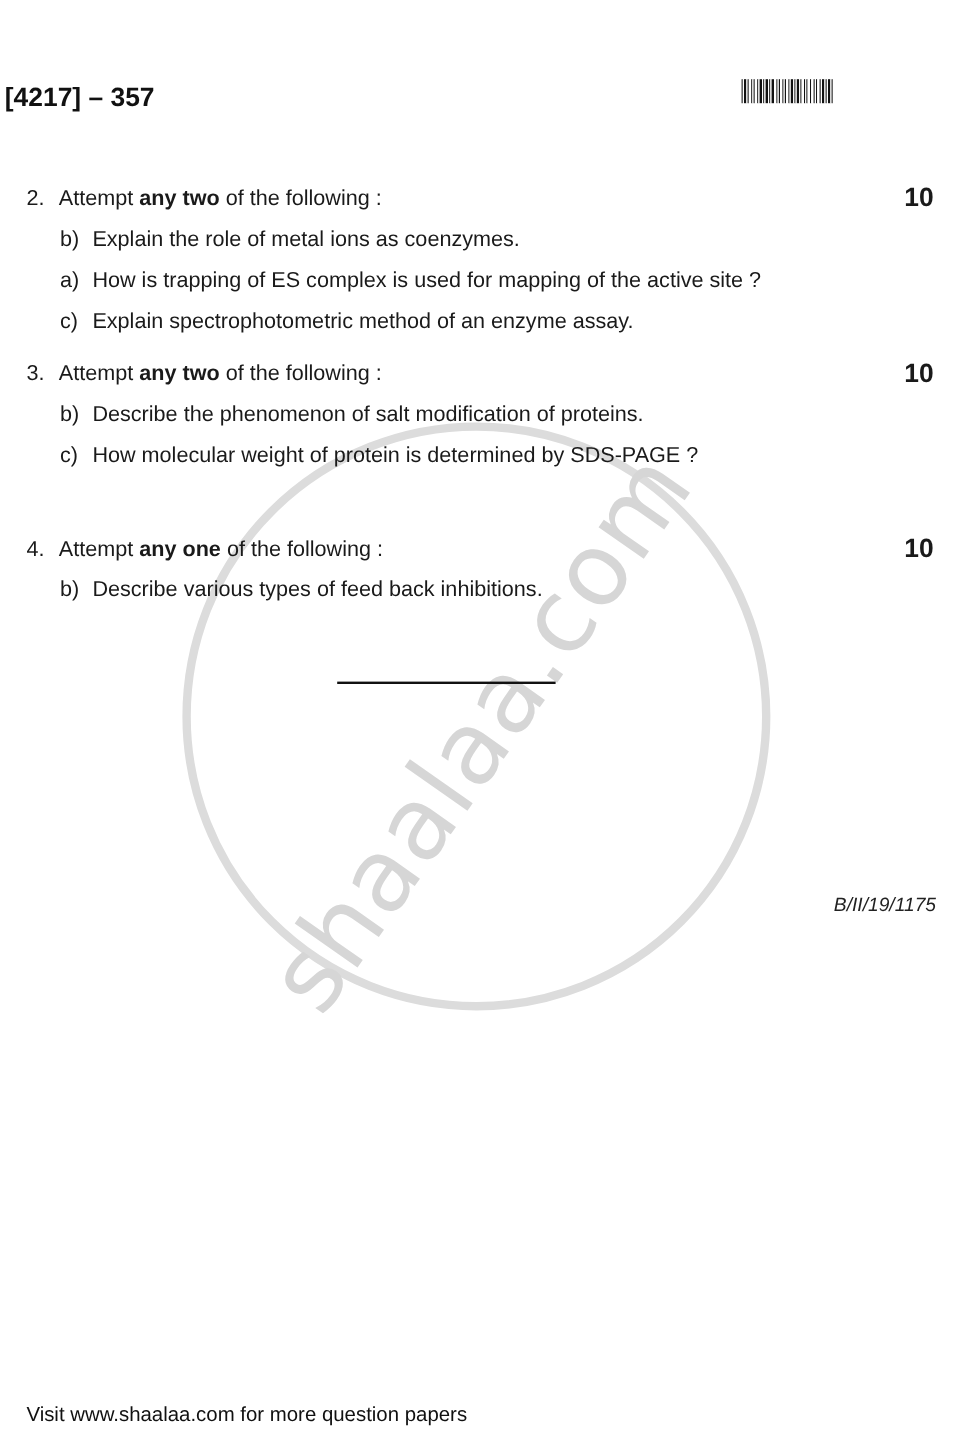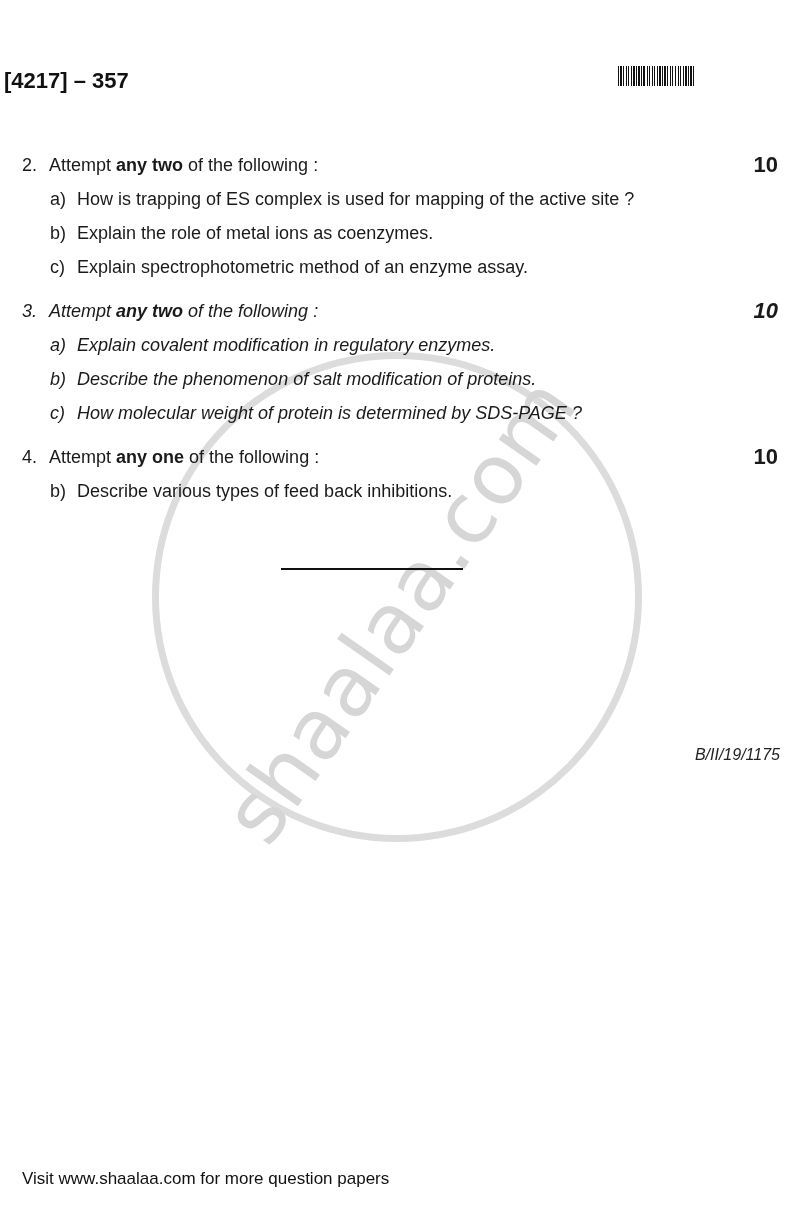--- a/index.html
+++ b/index.html
@@ -102,31 +102,30 @@
         <span style="width: 1px; background: rgb(255, 255, 255);"></span>
         <span style="width: 1px; background: rgb(17, 17, 17);"></span>
         <span style="width: 2px; background: rgb(255, 255, 255);"></span>
       </div>
 
     <div class="question" style="top:148px;">
       <div class="q-head">
         <span class="q-num">2.</span><span>Attempt </span><span class="q-strong">any two</span><span> of the following :</span>
         <span class="q-marks">10</span>
       </div>
+      <div class="sub"><span class="sub-label">b)</span><span>Explain the role of metal ions as coenzymes.</span></div>
       <div class="sub"><span class="sub-label">a)</span><span>How is trapping of ES complex is used for mapping of the active site ?</span></div>
-      <div class="sub"><span class="sub-label">b)</span><span>Explain the role of metal ions as coenzymes.</span></div>
       <div class="sub"><span class="sub-label">c)</span><span>Explain spectrophotometric method of an enzyme assay.</span></div>
     </div>
 
-    <div class="question" style="top:294px;font-style:italic;">
+    <div class="question" style="top:294px;">
       <div class="q-head">
         <span class="q-num">3.</span><span>Attempt </span><span class="q-strong">any two</span><span> of the following :</span>
         <span class="q-marks">10</span>
       </div>
-      <div class="sub"><span class="sub-label">a)</span><span>Explain covalent modification in regulatory enzymes.</span></div>
       <div class="sub"><span class="sub-label">b)</span><span>Describe the phenomenon of salt modification of proteins.</span></div>
       <div class="sub"><span class="sub-label">c)</span><span>How molecular weight of protein is determined by SDS-PAGE ?</span></div>
     </div>
 
     <div class="question" style="top:440px;">
       <div class="q-head">
         <span class="q-num">4.</span><span>Attempt </span><span class="q-strong">any one</span><span> of the following :</span>
         <span class="q-marks">10</span>
       </div>
       <div class="sub"><span class="sub-label">b)</span><span>Describe various types of feed back inhibitions.</span></div>

